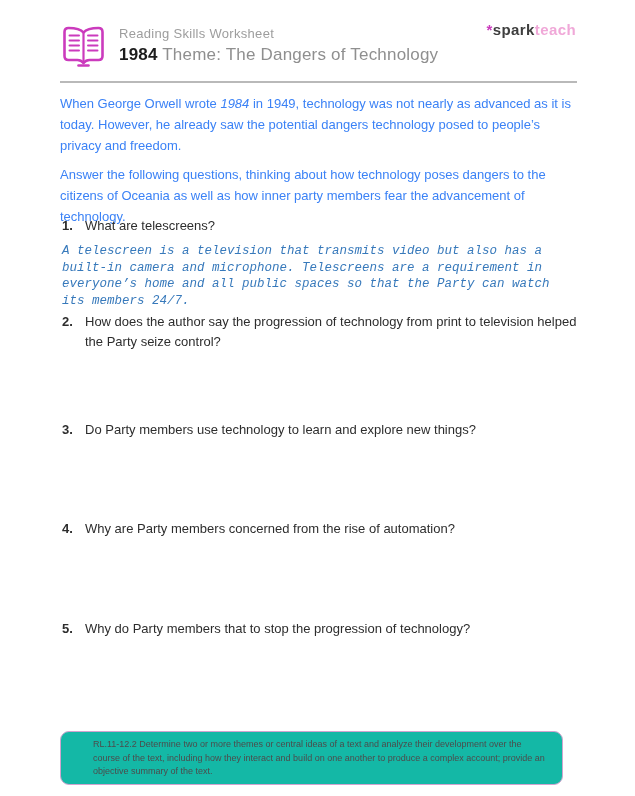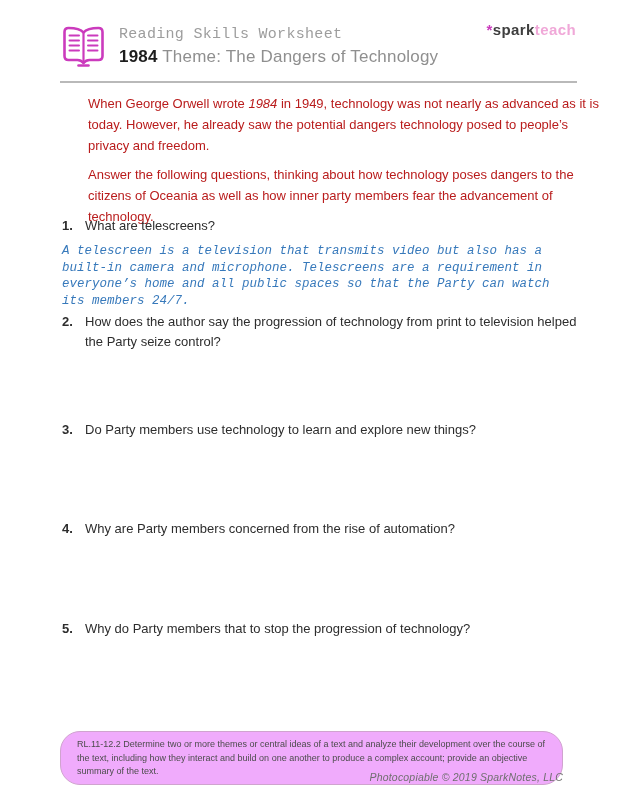--- a/index.html
+++ b/index.html
@@ -10,24 +10,23 @@
     height: 796px;
     background: #ffffff;
     font-family: "Liberation Sans", sans-serif;
     overflow: hidden;
   }
 
   
   .header-icon { position: absolute; left: 60px; top: 24px; }
   .header-text { position: absolute; left: 119px; top: 26px; }
   .eyebrow {
-    font-size: 15px;
+    font-size: 13px;
     color: #9d9d9d;
     letter-spacing: 0.3px;
-    font-family: Liberation Mono, monospace;
   }
   .title {
     margin-top: 4px;
     font-size: 17px;
     color: #8f8f8f;
     letter-spacing: 0.2px;
     white-space: nowrap;
   }
   .title .title-bold { color: #1d1d1d; font-weight: bold; }
 
@@ -51,22 +50,21 @@
     background: #b9b9b9;
   }
 
   
   .para {
     position: absolute;
     left: 60px;
     width: 520px;
     font-size: 13px;
     line-height: 21px;
-    color: #b91c1c;
-    margin-left: 28px;
+    color: #3b82f6;
   }
   .para-1 { top: 93px; }
   .para-2 { top: 164px; }
   .book-italic { font-style: italic; }
 
   
   .question {
     position: absolute;
     left: 62px;
     width: 517px;
@@ -94,23 +92,23 @@
     line-height: 16.5px;
     color: #3779bb;
   }
 
   
   .standard-box {
     position: absolute;
     left: 60px; top: 731px;
     width: 503px;
     border: 1.5px solid #d0a3cf;
-    background: #f0abfc;
-    border-radius: 20px;
-    padding: 6px 14px 5px 16px;
+    background: #14b8a6;
+    border-radius: 9px;
+    padding: 6px 14px 5px 32px;
     font-size: 9px;
     line-height: 13.5px;
     color: #4c4c4c;
   }
 
   
   .footer {
     position: absolute;
     right: 72px;
     top: 771px;
@@ -178,15 +176,14 @@
 
   <div class="question q5">
     <span class="qnum">5.</span>
     <span class="qtext">Why do Party members that to stop the progression of technology?</span>
   </div>
 
   <div class="standard-box">
     <span>RL.11-12.2 Determine two or more themes or central ideas of a text and analyze their development over the course of the text, including how they interact and build on one another to produce a complex account; provide an objective summary of the text.</span>
   </div>
 
-  <div class="footer">Photocopiable © 2019 SparkNotes, LLC</div>
 
 </div>
 
 </body></html>

